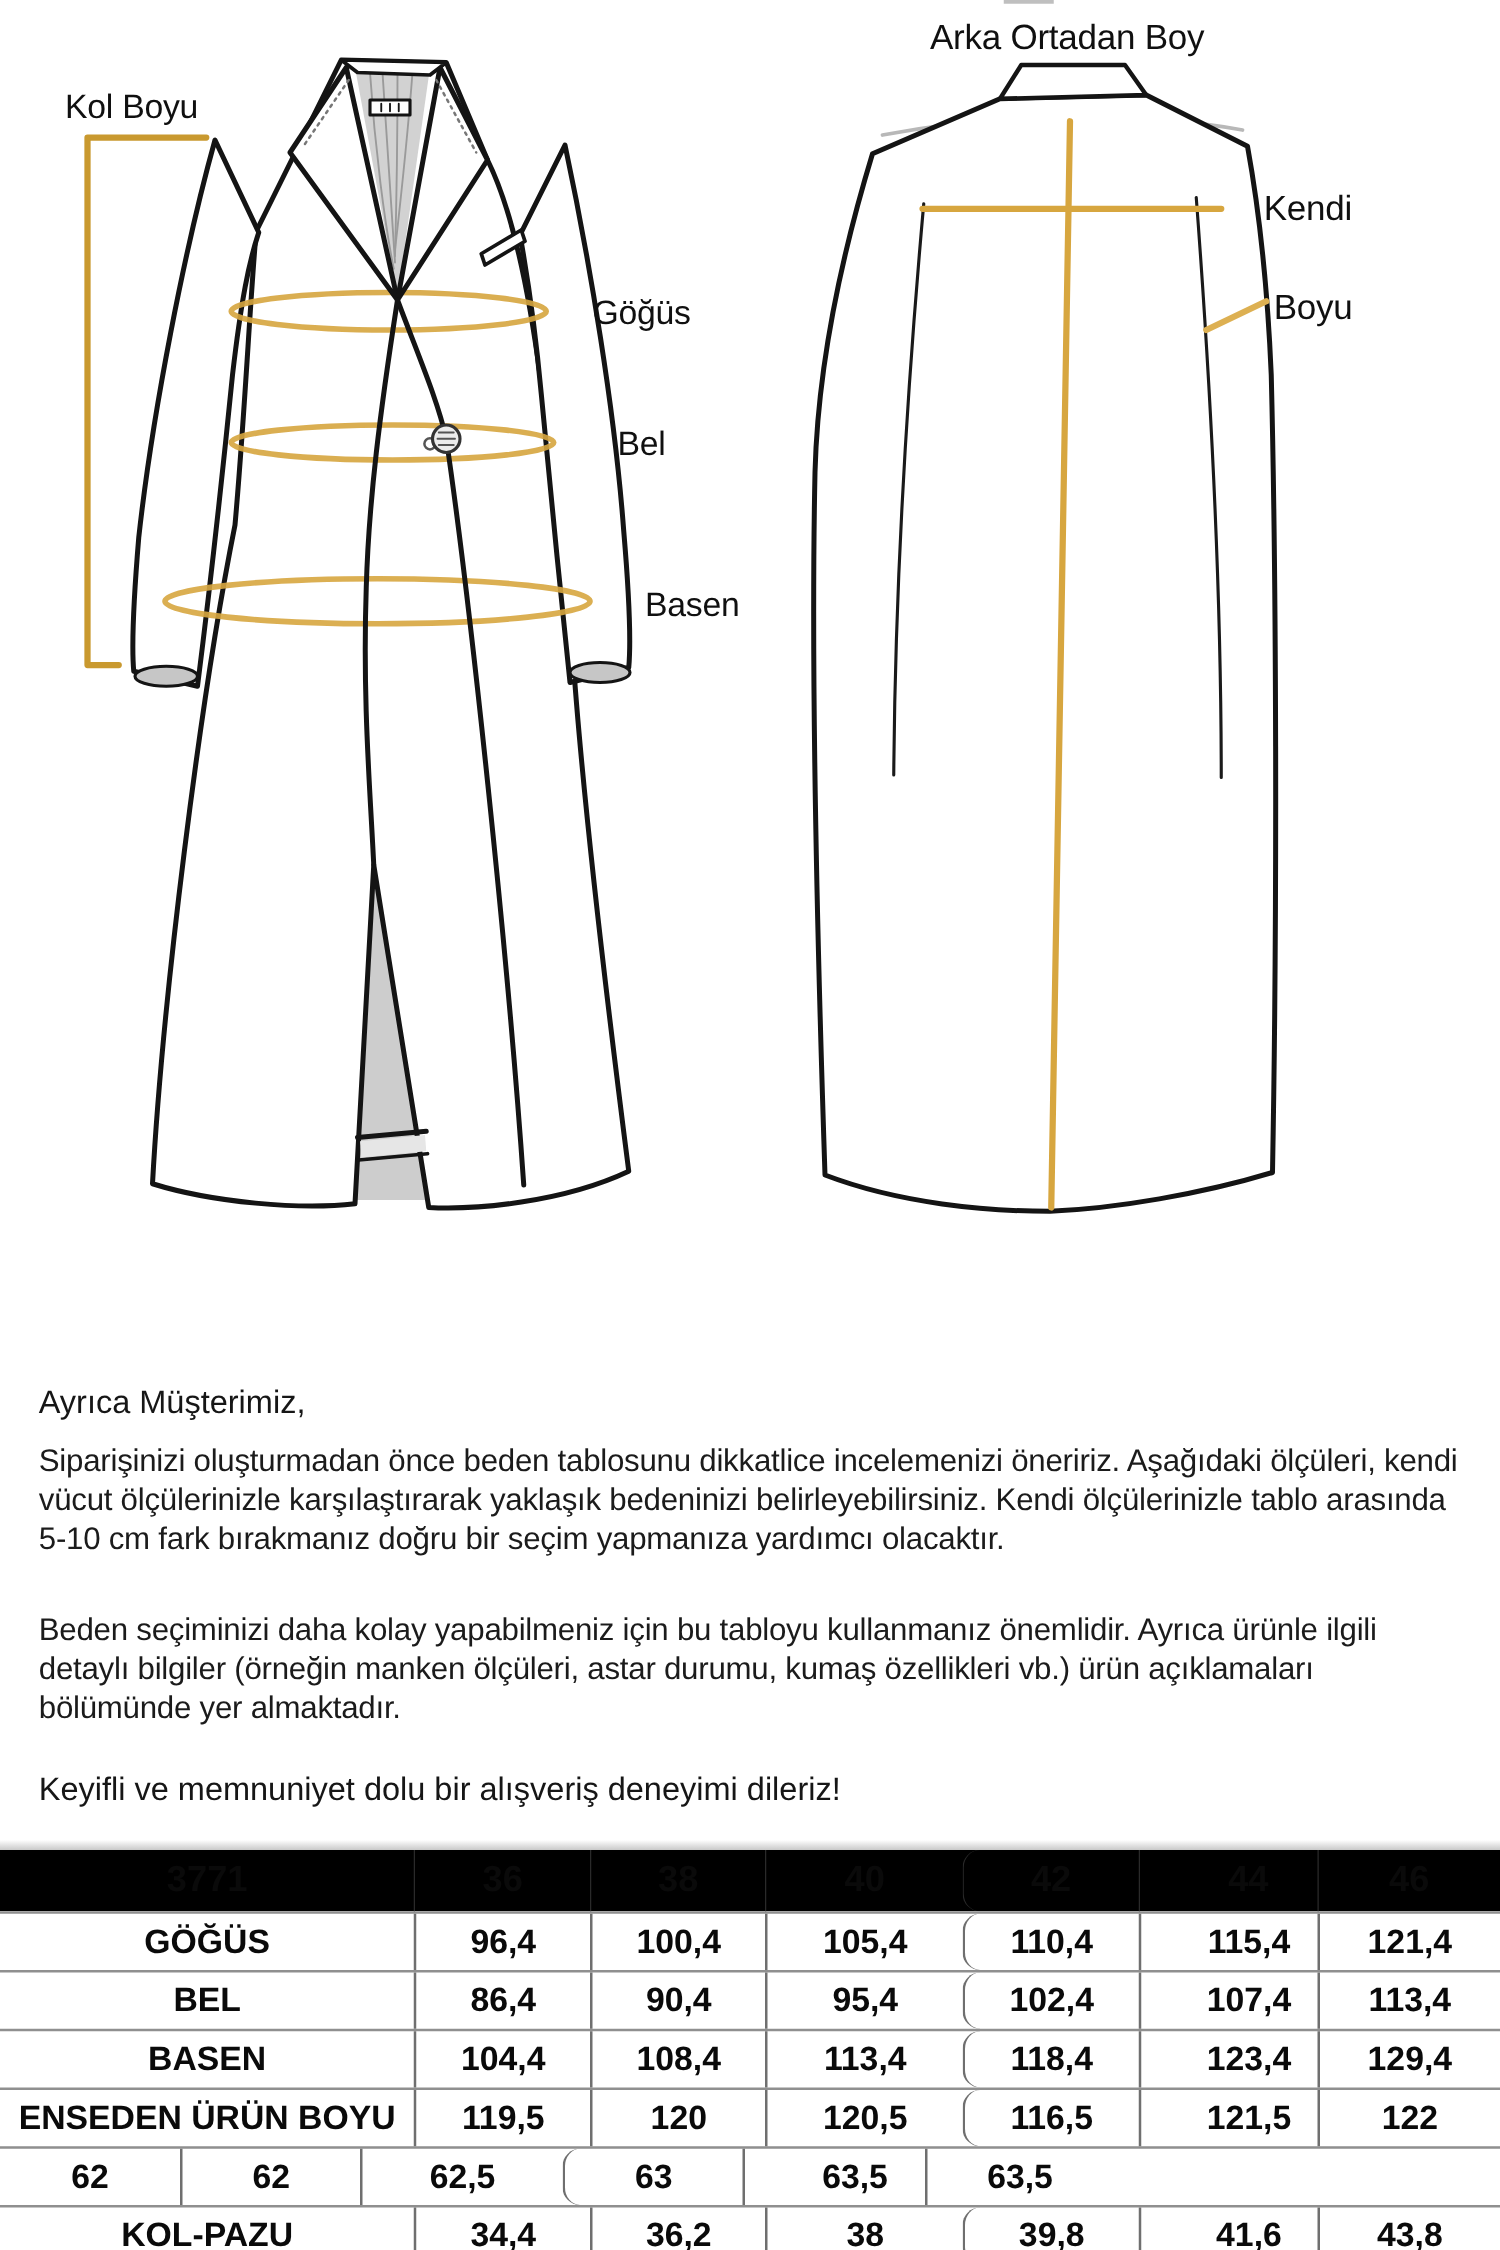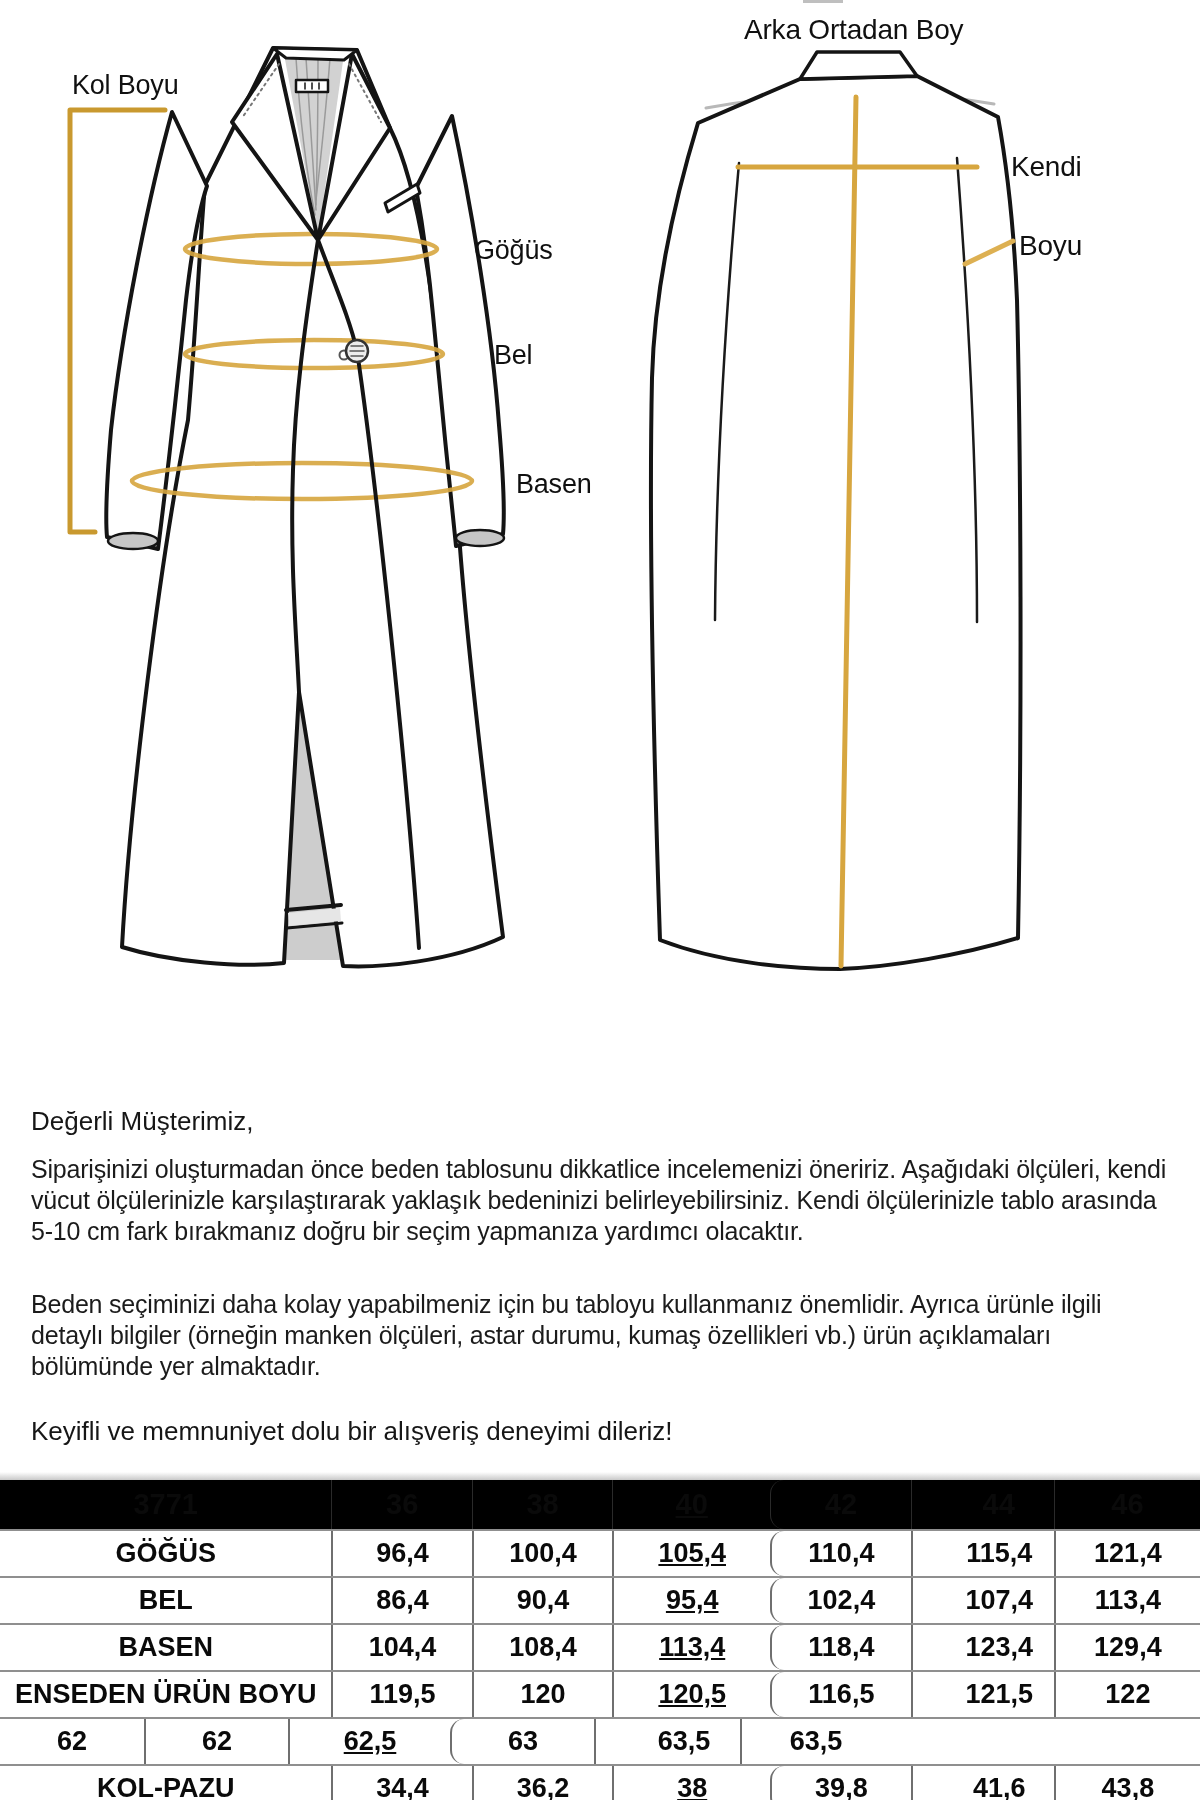--- a/index.html
+++ b/index.html
@@ -15,21 +15,21 @@
   #sizetable{position:absolute;left:0;top:1472px;width:1200px;}
   .bevel{height:8px;background:linear-gradient(#ffffff,#c9c9c9);}
   .trow{display:flex;width:1200px;}
   .thead{height:49px;background:#000;color:#fff;}
   .thead .cell{border-left:1px solid #2a2a2a;font-size:29px;}
   .thead .cell:first-child{border-left:none;}
   .tdata{height:45px;background:#fff;border-top:2px solid #8f8f8f;}
   .cell{display:flex;align-items:center;justify-content:center;
         font-weight:bold;font-size:27px;color:#0a0a0a;box-sizing:border-box;}
   .c0{width:340px;}
-  .c1{width:144px;}.c2{width:144px;}.c3{width:162px;text-decoration:underline;}
+  .c1{width:144px;}.c2{width:144px;}.c3{width:162px;}
   .c4{width:144px;border-radius:14px;}.c5{width:146px;padding-left:32px;}.c6{width:150px;}
   .tdata .cell{border-left:2px solid #6f6f6f;}
   .tdata .cell:first-child{border-left:none;}
 </style>
 </head>
 <body>
 
 <div id="page">
 
   <svg id="fig" viewBox="0 0 1200 1010" xmlns="http://www.w3.org/2000/svg">
@@ -121,30 +121,30 @@
       <polygon points="817,52 900,52 917,76 800,79" fill="#ffffff" stroke="#141414" stroke-width="3.5"></polygon>
 
       <g stroke="#D7A63F" stroke-width="5" fill="none">
         <line x1="856" y1="97" x2="841" y2="966"></line>
         <line x1="738" y1="167" x2="977" y2="167"></line>
         <line x1="965" y1="264" x2="1013" y2="241" stroke="#DDB052"></line>
       </g>
     </g>
   </svg>
 
-  <div class="diag-label" style="left:52px;top:70px;margin-left:20px;">Kol Boyu</div>
+  <div class="diag-label" style="left:52px;top:70px;">Kol Boyu</div>
   <div class="diag-label" style="left:474px;top:235px;">Göğüs</div>
   <div class="diag-label" style="left:494px;top:340px;">Bel</div>
   <div class="diag-label" style="left:516px;top:469px;">Basen</div>
   <div class="diag-label" style="left:744px;top:14px;font-size:28px;">Arka Ortadan Boy</div>
   <div class="diag-label" style="left:1011px;top:151px;font-size:28px;">Kendi</div>
   <div class="diag-label" style="left:1019px;top:230px;font-size:28px;">Boyu</div>
 
   <div>
-    <div class="greeting">Değerli Müşterimiz,</div>
+    <div class="greeting">Ayrıca Müşterimiz,</div>
     <div class="note" style="top:1154px;">Siparişinizi oluşturmadan önce beden tablosunu dikkatlice incelemenizi öneririz. Aşağıdaki ölçüleri, kendi vücut ölçülerinizle karşılaştırarak yaklaşık bedeninizi belirleyebilirsiniz. Kendi ölçülerinizle tablo arasında 5-10 cm fark bırakmanız doğru bir seçim yapmanıza yardımcı olacaktır.</div>
     <div class="note" style="top:1289px;">Beden seçiminizi daha kolay yapabilmeniz için bu tabloyu kullanmanız önemlidir. Ayrıca ürünle ilgili detaylı bilgiler (örneğin manken ölçüleri, astar durumu, kumaş özellikleri vb.) ürün açıklamaları bölümünde yer almaktadır.</div>
     <div class="closing">Keyifli ve memnuniyet dolu bir alışveriş deneyimi dileriz!</div>
   </div>
 
   <div id="sizetable">
     <div class="bevel"></div>
 
     <div class="trow thead">
       <div class="cell c0">3771</div>

